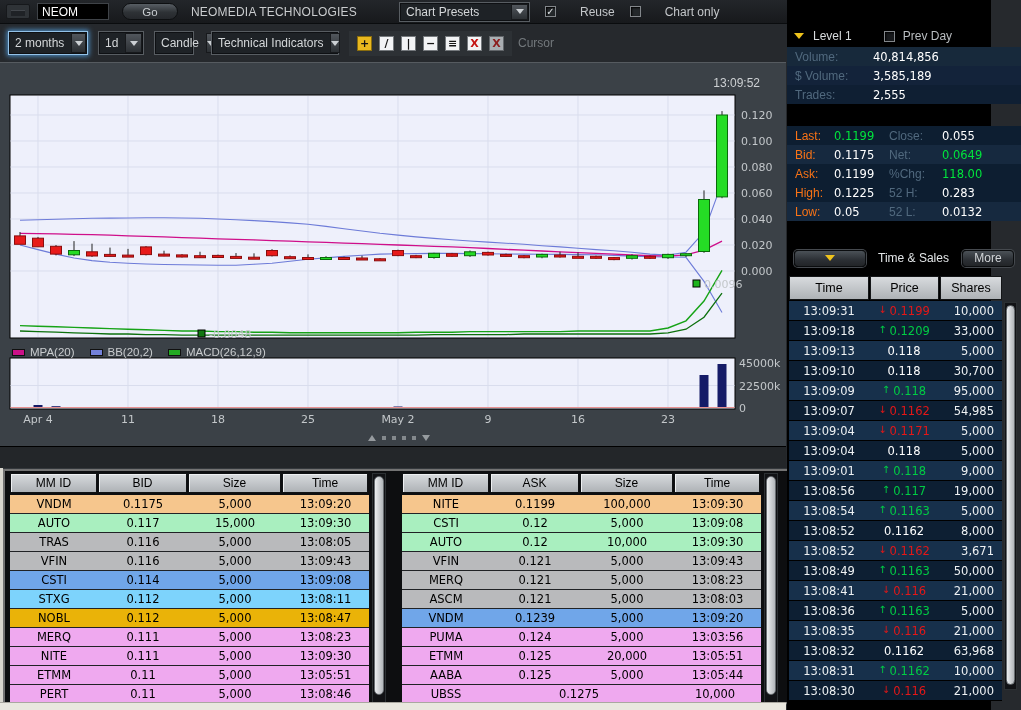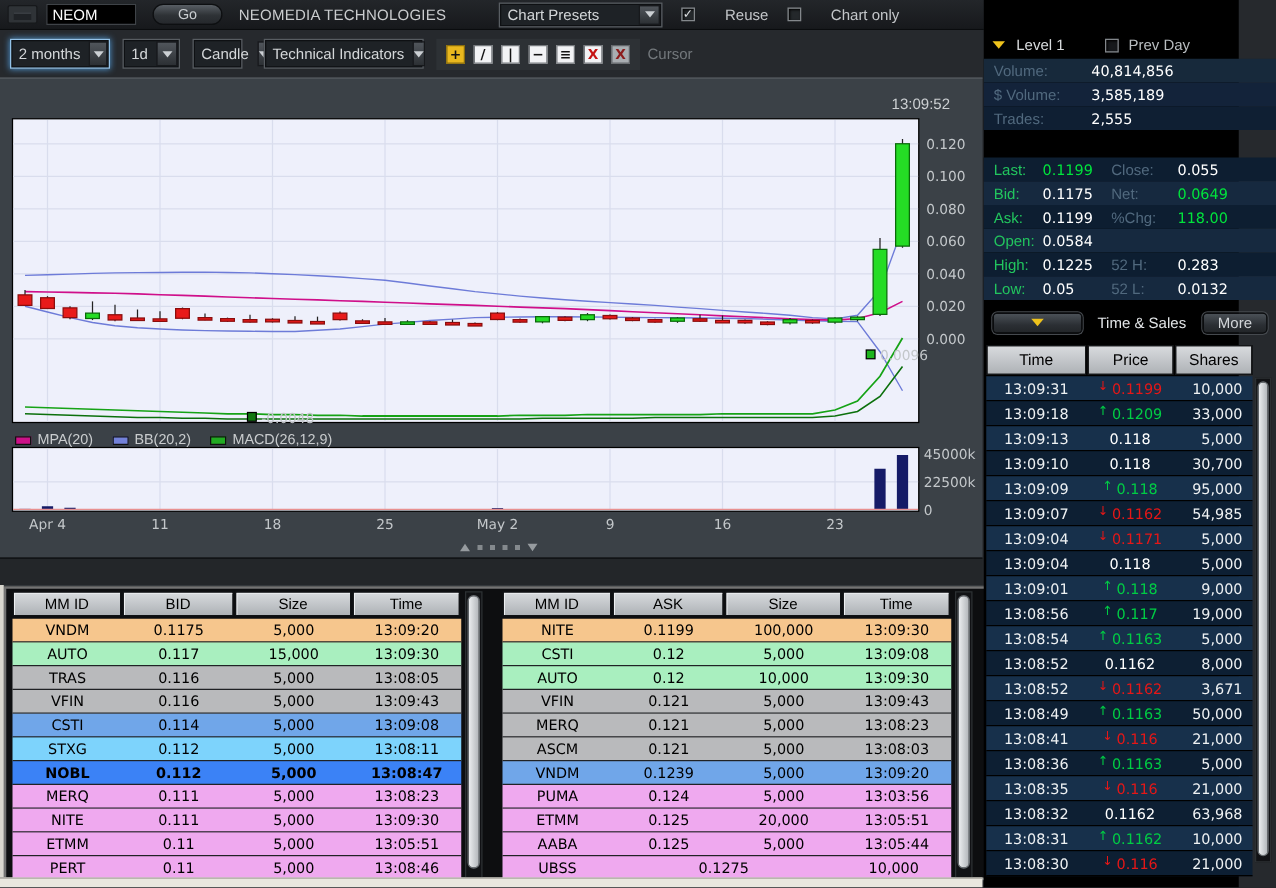--- a/index.html
+++ b/index.html
@@ -72,21 +72,21 @@
 .l1hdr .cb{margin-left:32px;background:#17191c;}
 .pdlbl{font-size:12px;color:#b9bdc0;margin-left:8px;}
 .l1stats{position:absolute;left:0;top:47px;width:234px;}
 .l1row{height:19px;display:flex;align-items:center;}
 .l1row.s0{background:#17293b}.l1row.s1{background:#13233a}.l1row.s2{background:#0f1f33}
 .l1lbl{width:86px;padding-left:8px;font-size:12px;color:#51697e;}
 .l1val{font-size:12.5px;color:#fff;font-family:"DejaVu Sans",sans-serif;font-size:11.5px;}
 .l1quotes{position:absolute;left:0;top:126px;width:234px;}
 .qrow{height:19px;display:flex;align-items:center;}
 .qrow.odd{background:#0d1e31}.qrow.even{background:#16293f}
-.ql{padding-left:8px;width:47px;font-size:12px;color:#22c55e;}
+.ql{padding-left:8px;width:47px;font-size:12px;color:#f97316;}
 .qv{width:55px;font-family:"DejaVu Sans",sans-serif;font-size:11.5px;}
 .ql2{width:53px;font-size:12px;color:#51697e;}
 .qv2{flex:1;font-family:"DejaVu Sans",sans-serif;font-size:11.5px;}
 .green{color:#00e43c}.white{color:#fff}
 .tsbar{position:absolute;left:0;top:246px;width:234px;height:24px;display:flex;align-items:center;}
 .tsbtn{margin-left:7px;width:72px;height:17px;border-radius:4px;background:linear-gradient(#4b5157,#2b2f34 60%,#222528);border:1px solid #0b0d0f;box-shadow:0 0 0 1px #45494e;display:flex;align-items:center;justify-content:center;cursor:default;}
 .tstitle{margin-left:12px;font-size:12px;color:#e2e5e7;}
 .morebtn{margin-left:13px;width:52px;height:17px;border-radius:4px;background:linear-gradient(#4b5157,#2b2f34 60%,#222528);border:1px solid #0b0d0f;box-shadow:0 0 0 1px #45494e;color:#d2d5d8;font-size:12px;display:flex;align-items:center;justify-content:center;cursor:default;}
 .tshead{position:absolute;left:2px;top:276px;width:213px;height:24px;display:grid;grid-template-columns:80px 69px 62px;gap:1px;background:#000;}
 .tshcell{background:linear-gradient(#d8dbde,#aeb2b6);border:1px solid #141618;color:#000;font-size:12.5px;display:flex;align-items:center;justify-content:center;cursor:default;}
@@ -402,21 +402,21 @@
           <div class="l2cell">0.114</div>
           <div class="l2cell">5,000</div>
           <div class="l2cell">13:09:08</div>
         </div>
         <div class="l2row" style="background: #7dd3fc;">
           <div class="l2cell">STXG</div>
           <div class="l2cell">0.112</div>
           <div class="l2cell">5,000</div>
           <div class="l2cell">13:08:11</div>
         </div>
-        <div class="l2row" style="background: #3b82f6; font-weight: bold;">
+        <div class="l2row" style="background: #eab308;">
           <div class="l2cell">NOBL</div>
           <div class="l2cell">0.112</div>
           <div class="l2cell">5,000</div>
           <div class="l2cell">13:08:47</div>
         </div>
         <div class="l2row" style="background: rgb(239, 169, 239);">
           <div class="l2cell">MERQ</div>
           <div class="l2cell">0.111</div>
           <div class="l2cell">5,000</div>
           <div class="l2cell">13:08:23</div>
@@ -558,26 +558,20 @@
         <div class="qv white">0.1175</div>
         <div class="ql2">Net:</div>
         <div class="qv2 green">0.0649</div>
       </div>
       <div class="qrow odd">
         <div class="ql">Ask:</div>
         <div class="qv white">0.1199</div>
         <div class="ql2">%Chg:</div>
         <div class="qv2 green">118.00</div>
       </div>
-      <div class="qrow even">
-        <div class="ql">Open:</div>
-        <div class="qv white">0.0584</div>
-        <div class="ql2"></div>
-        <div class="qv2 white"></div>
-      </div>
       <div class="qrow odd">
         <div class="ql">High:</div>
         <div class="qv white">0.1225</div>
         <div class="ql2">52 H:</div>
         <div class="qv2 white">0.283</div>
       </div>
       <div class="qrow even">
         <div class="ql">Low:</div>
         <div class="qv white">0.05</div>
         <div class="ql2">52 L:</div>

